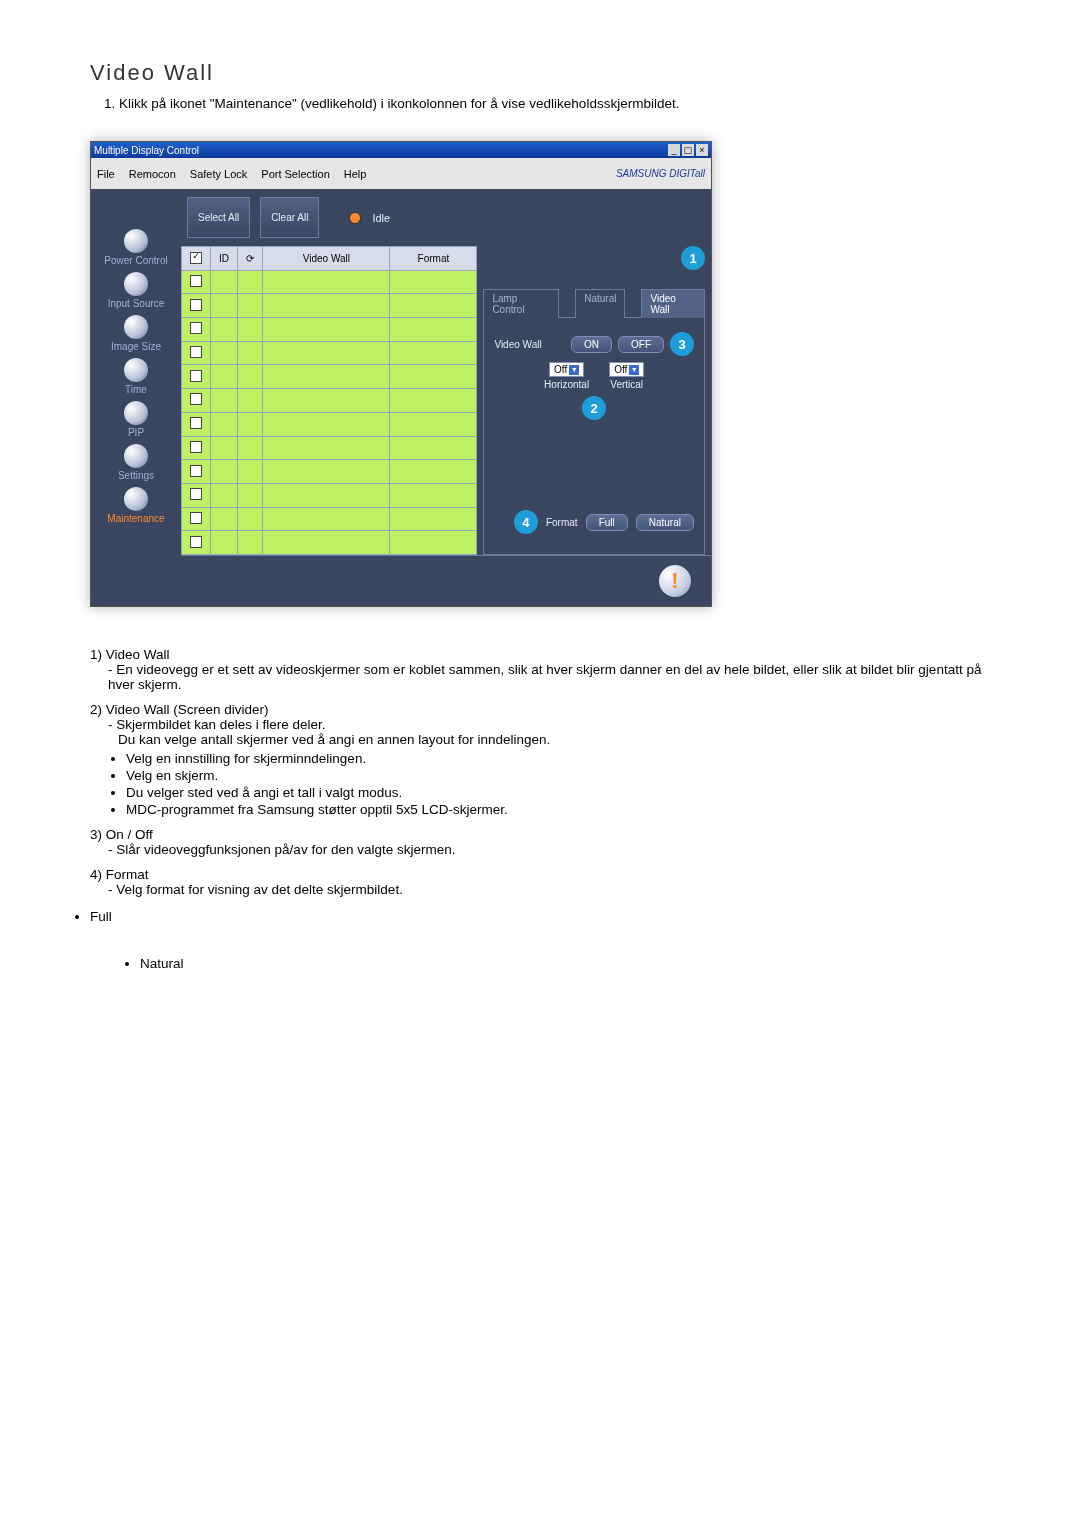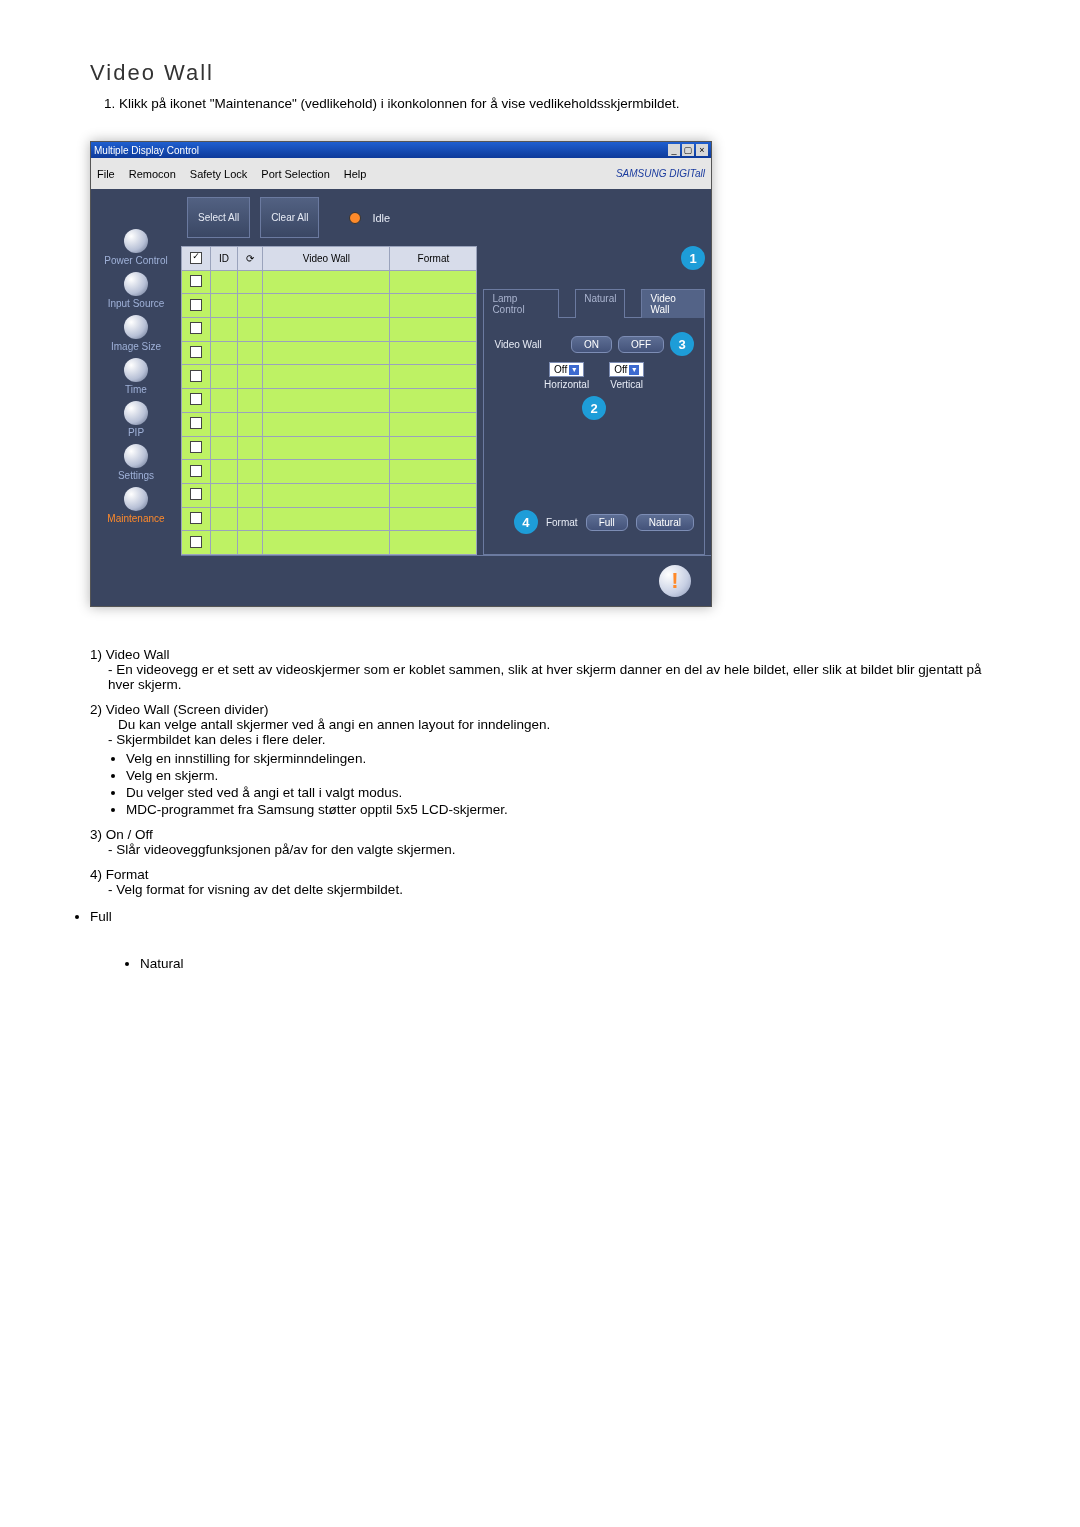--- a/index.html
+++ b/index.html
@@ -443,22 +443,22 @@
   </div>
 </div>
 
 <div class="desc">
   <div>
     <div>1)  Video Wall</div>
     <div class="sub">- En videovegg er et sett av videoskjermer som er koblet sammen, slik at hver skjerm danner en del av hele bildet, eller slik at bildet blir gjentatt på hver skjerm.</div>
   </div>
   <div>
     <div>2)  Video Wall (Screen divider)</div>
+    <div class="sub">- Skjermbildet kan deles i flere deler.</div>
     <div class="sub" style="margin-left:28px">Du kan velge antall skjermer ved å angi en annen layout for inndelingen.</div>
-    <div class="sub">- Skjermbildet kan deles i flere deler.</div>
     <ul>
       <li>Velg en innstilling for skjerminndelingen.</li>
       <li>Velg en skjerm.</li>
       <li>Du velger sted ved å angi et tall i valgt modus.</li>
       <li>MDC-programmet fra Samsung støtter opptil 5x5 LCD-skjermer.</li>
     </ul>
   </div>
   <div>
     <div>3)  On / Off</div>
     <div class="sub">- Slår videoveggfunksjonen på/av for den valgte skjermen.</div>

